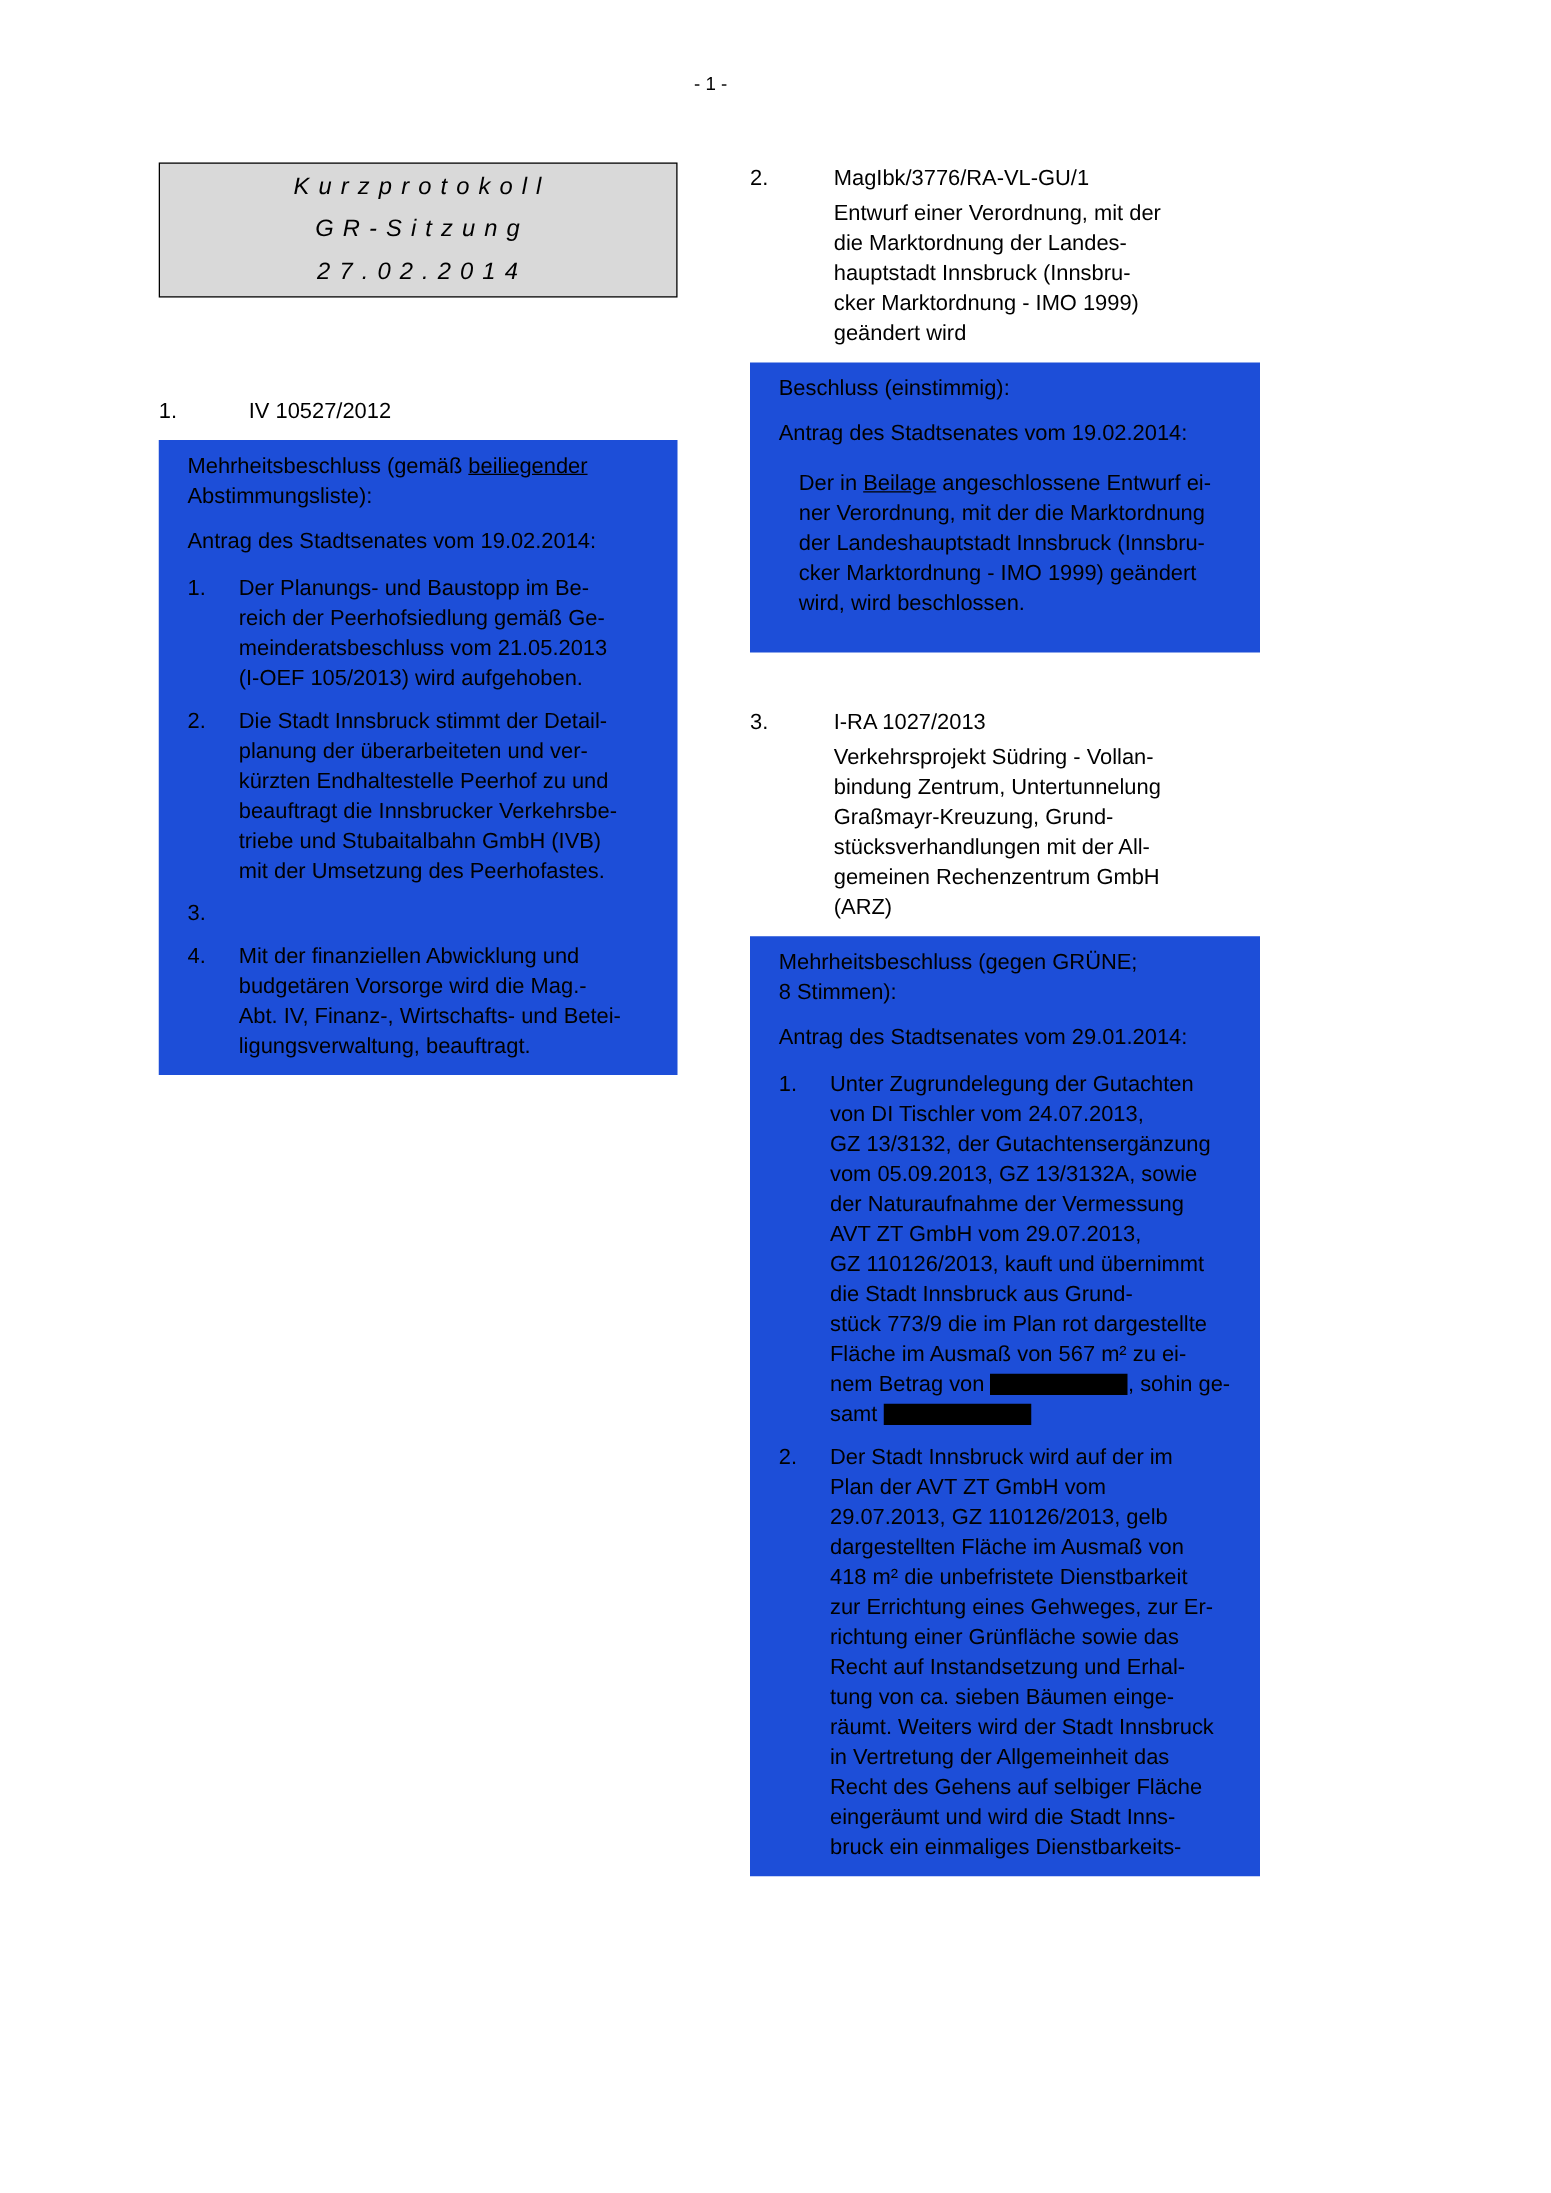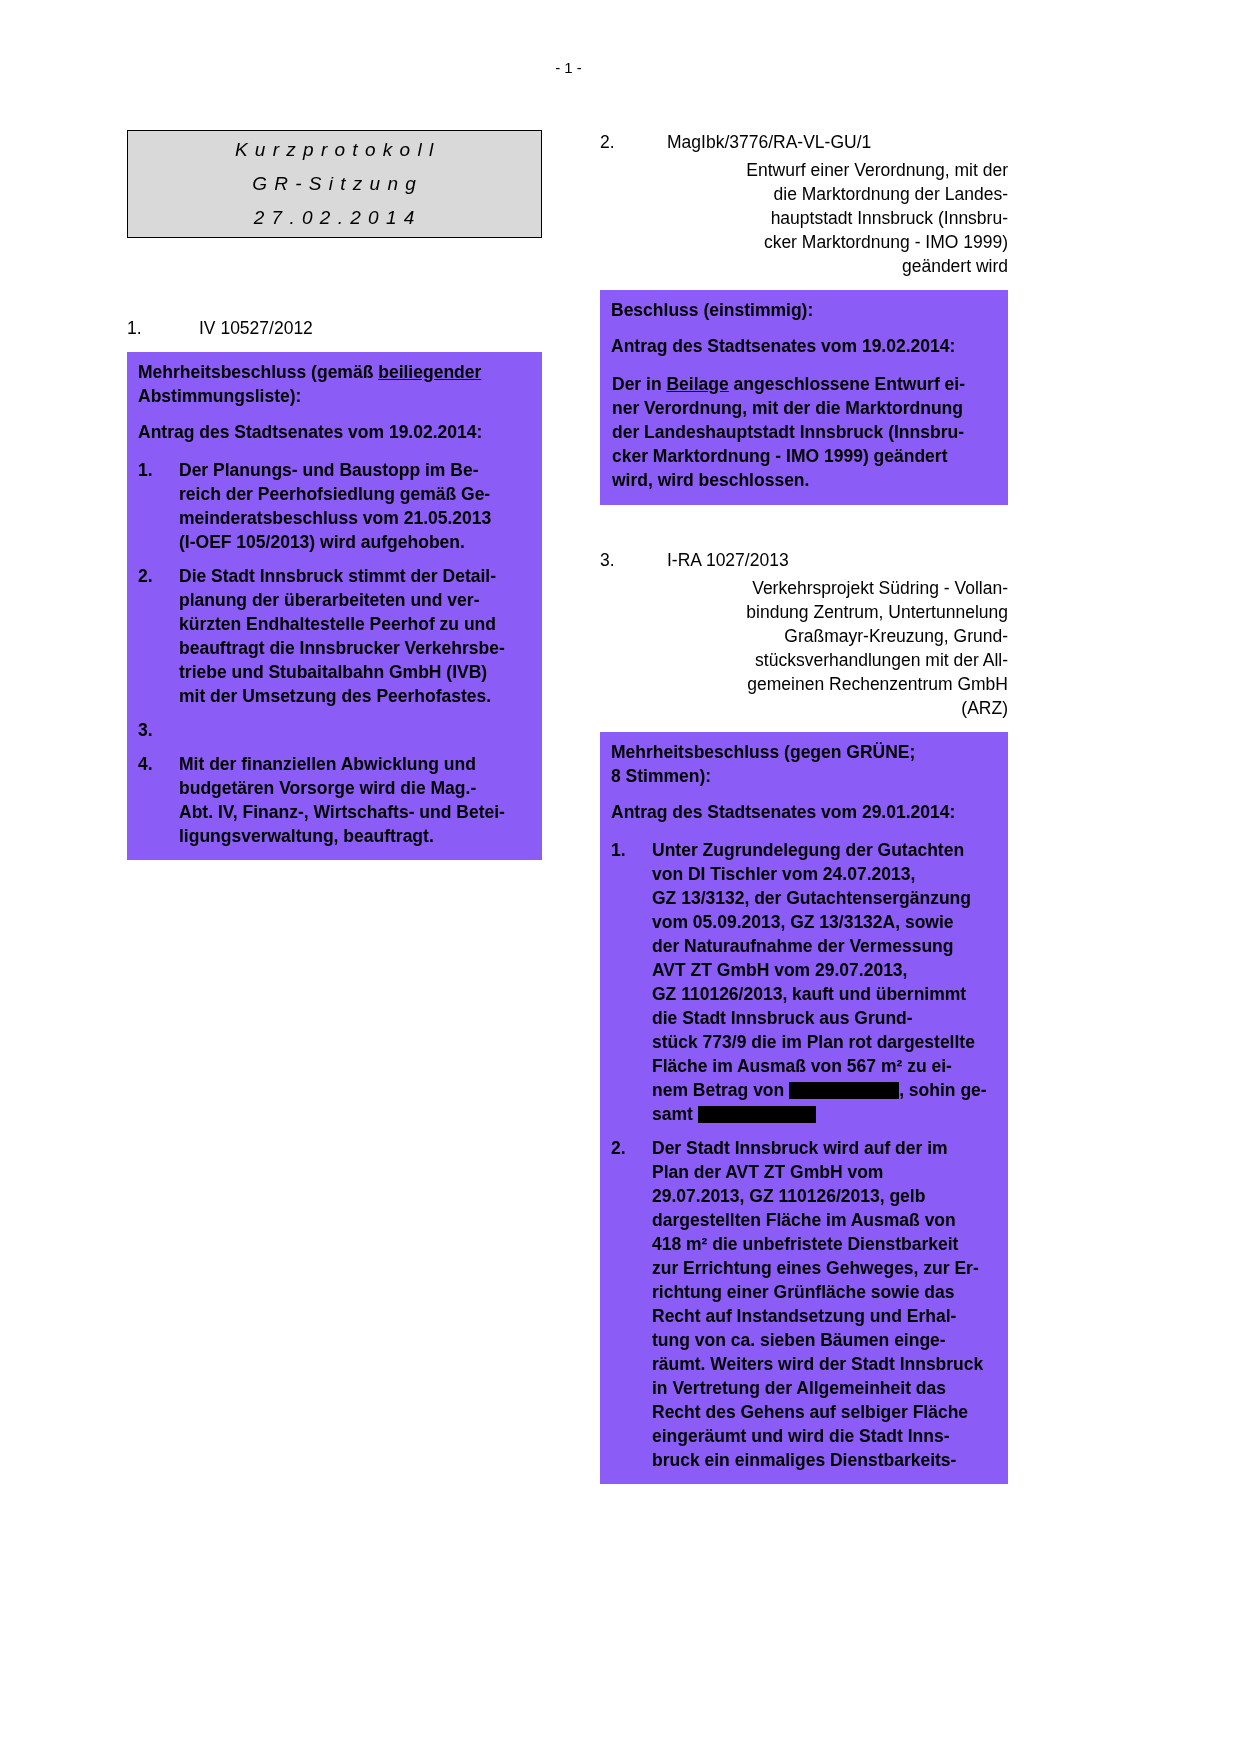--- a/index.html
+++ b/index.html
@@ -43,31 +43,30 @@
 
   .agenda-item { }
   .item-1 { margin-top: 78px; }
   .item-head { display: flex; }
   .item-num { flex: 0 0 72px; }
   .col-right .item-num { flex-basis: 67px; }
   .item-title {
     margin: 4px 0 0 72px;
     white-space: pre-line;
   }
-  .col-right .item-title { margin-left: 67px; text-align: right; }
+  .col-right .item-title { margin-left: 67px; }
 
   .decision-box {
-    background: #8b5cf6;
+    background: #1d4ed8;
     margin-top: 12px;
-    padding: 8px 8px 12px 11px;
-    font-weight: bold;
+    padding: 8px 8px 12px 23px;
   }
   .dec-heading { margin: 0 0 12px 0; white-space: pre-line; }
   .dec-motion  { margin: 0 0 14px 0; }
-  .dec-body    { margin: 1px; white-space: pre-line; }
+  .dec-body    { margin: 16px; white-space: pre-line; }
   .u { text-decoration: underline; }
 
   .dec-point { display: flex; margin: 0 0 10px 0; }
   .dec-point:last-child { margin-bottom: 0; }
   .pt-num  { flex: 0 0 41px; }
   .pt-text { flex: 1; white-space: pre-line; }
 
   .redaction {
     display: inline-block;
     background: #000000;

